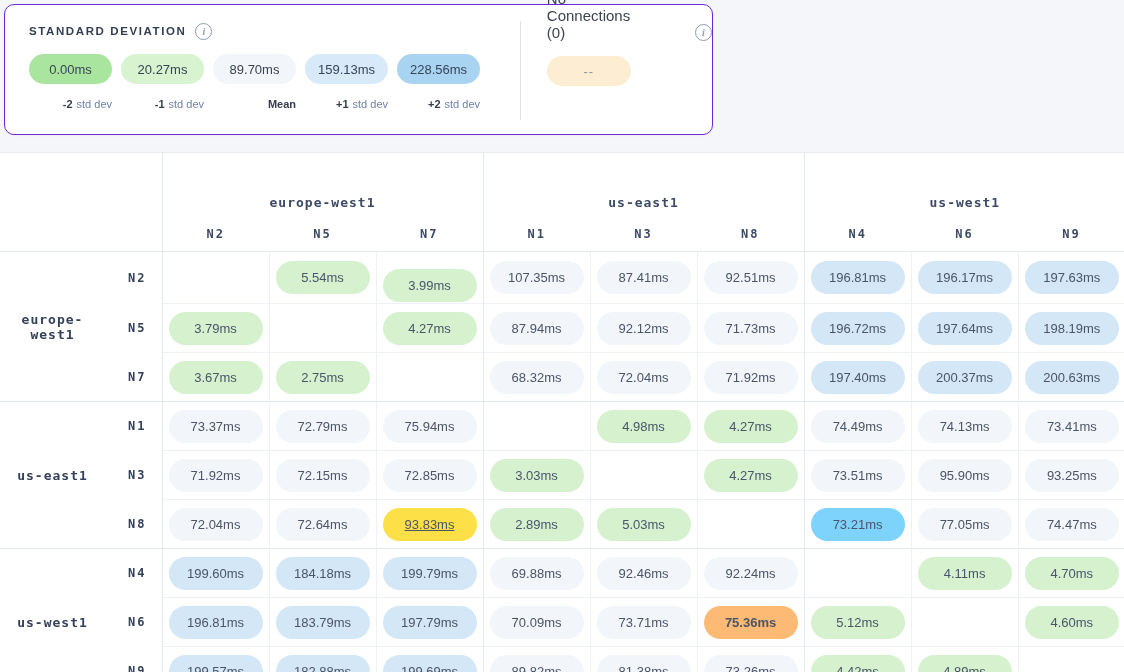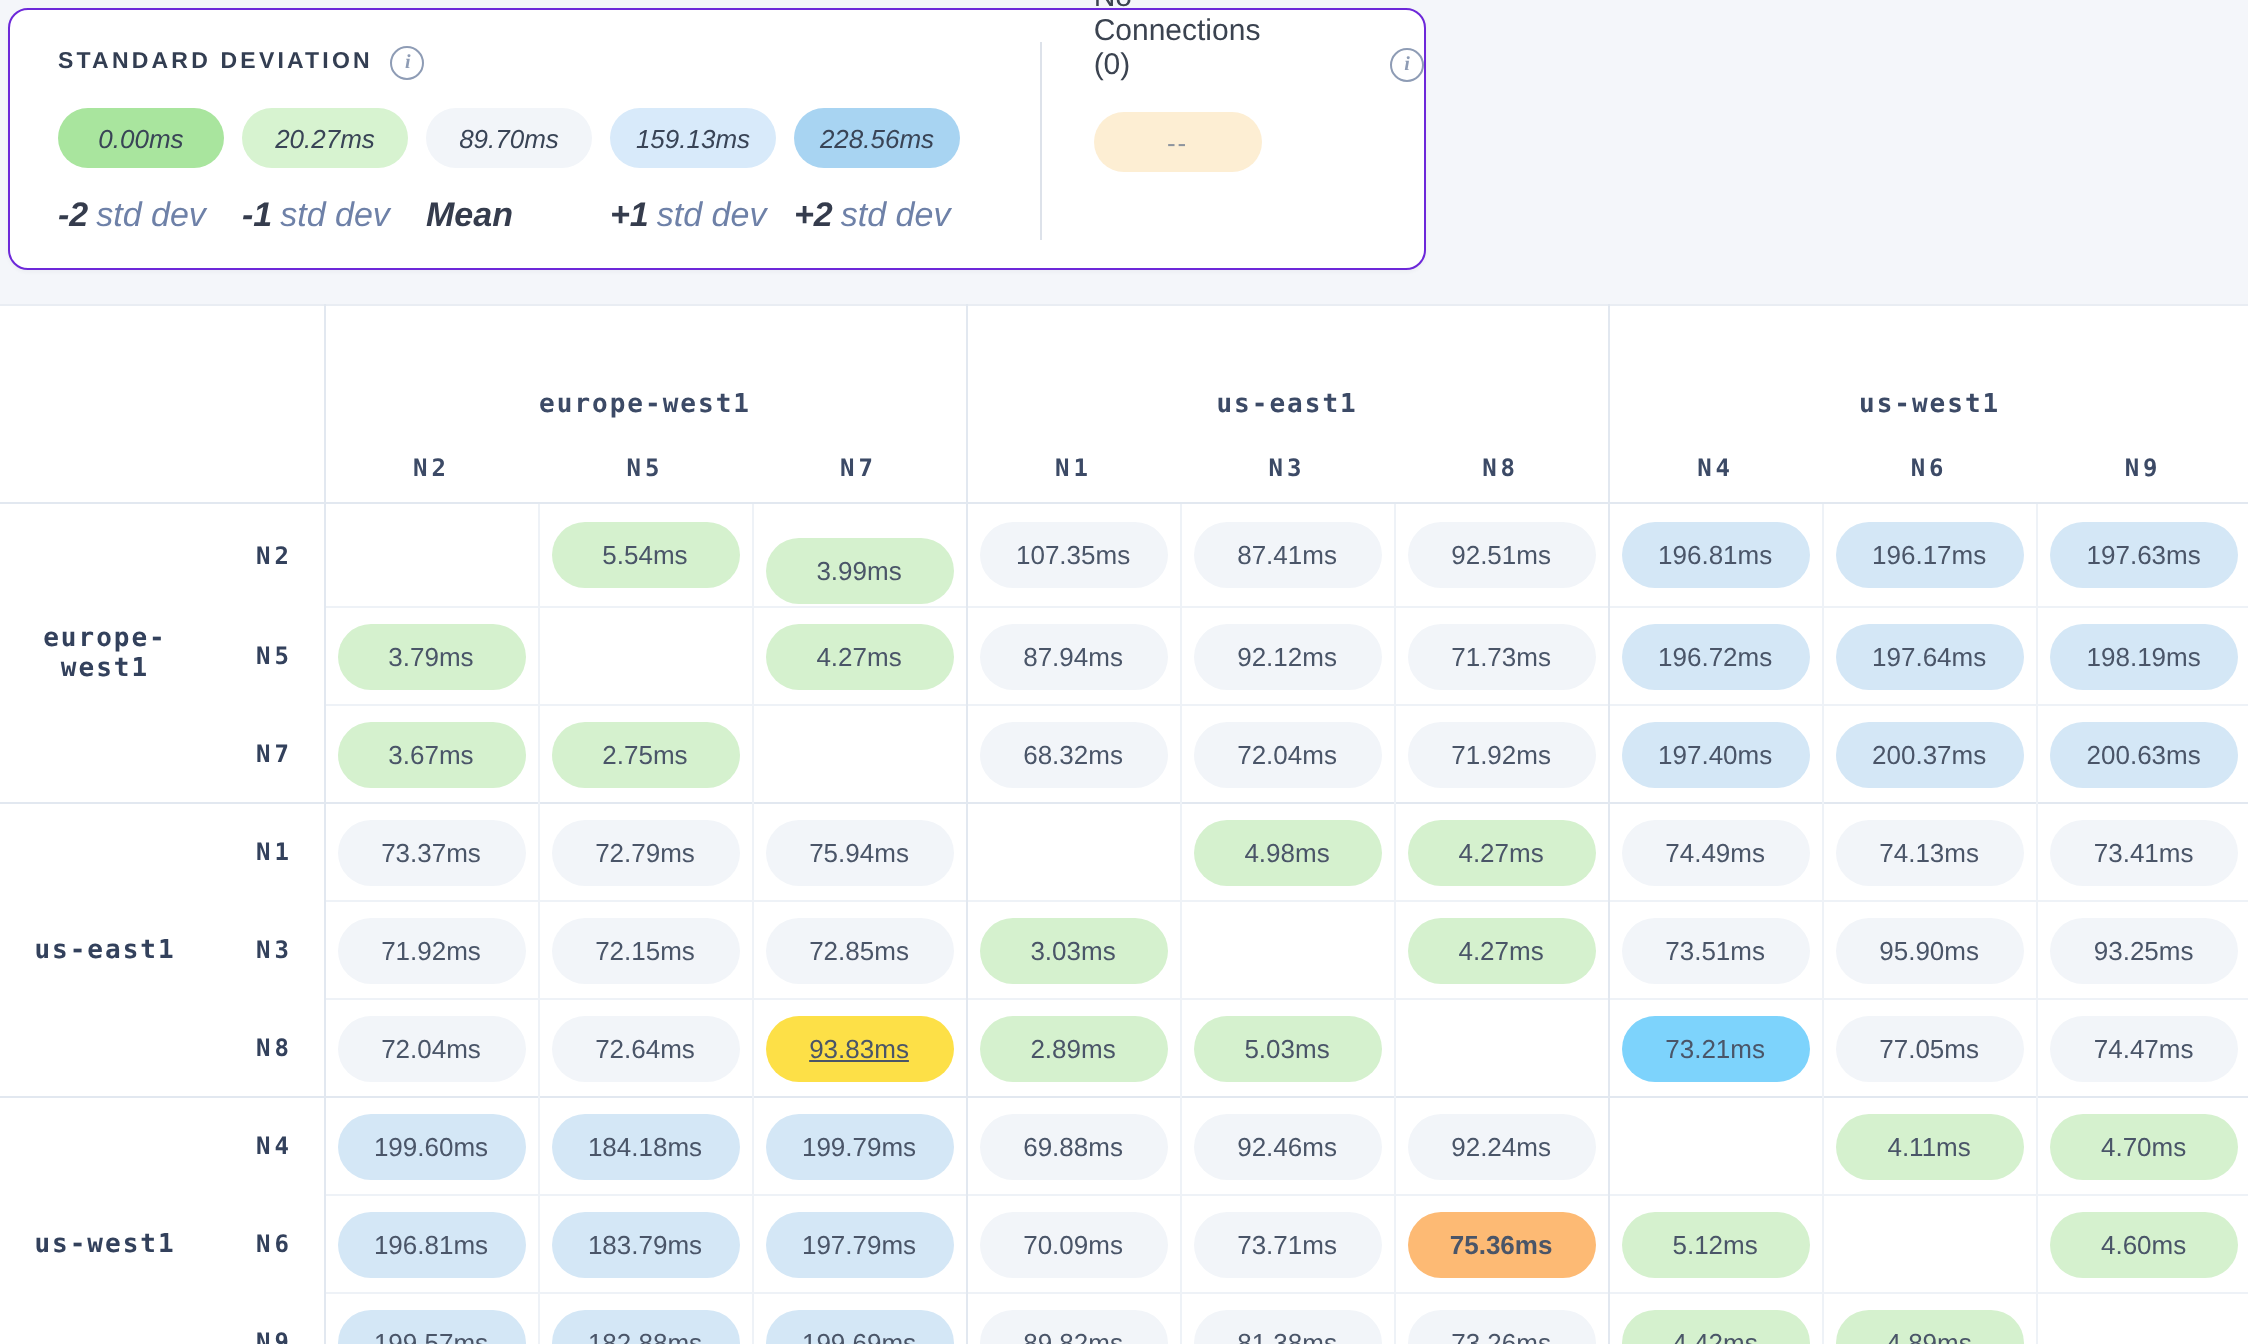--- a/index.html
+++ b/index.html
@@ -21,27 +21,27 @@
   .legend-title{
     font-size:11.5px;font-weight:bold;letter-spacing:1.6px;color:#333e52;
   }
   .info-icon{
     width:15px;height:15px;margin-left:9px;border:1.5px solid #8e9cb5;border-radius:50%;
     display:inline-flex;align-items:center;justify-content:center;
     color:#8e9cb5;font:italic bold 10px "Liberation Serif",serif;flex:0 0 auto;
     cursor:pointer;
   }
   .legend-stops{display:flex;gap:9px;margin-top:13px;}
-  .stop{display:flex;flex-direction:column;align-items:flex-start;width:83px;font-style:italic;}
+  .stop{display:flex;flex-direction:column;align-items:flex-end;width:83px;}
   .stop-pill{
     width:83px;height:30px;border-radius:15px;box-sizing:border-box;
     display:flex;align-items:center;justify-content:center;
     font-size:13px;color:#394456;
   }
-  .stop-label{margin-top:14px;font-size:17px;white-space:nowrap;}
+  .stop-label{margin-top:14px;font-size:11px;white-space:nowrap;}
   .lnum{font-weight:bold;color:#353c4d;}
   .ltext{color:#6e81a8;margin-left:4px;}
   .ltext.mean{color:#353c4d;font-weight:bold;margin-left:0;}
   .card-divider{width:1px;background:#dde2ea;margin:16px 0 14px 20px;}
   .legend-right{padding:16px 0 0 26px;}
   .nc-title-row{display:flex;align-items:flex-end;height:20px;gap:48px;}
   .nc-title{font-size:15px;color:#3b4350;}
   .nc-pill{
     margin-top:15px;width:84px;height:30px;border-radius:15px;
     display:flex;align-items:center;justify-content:center;

